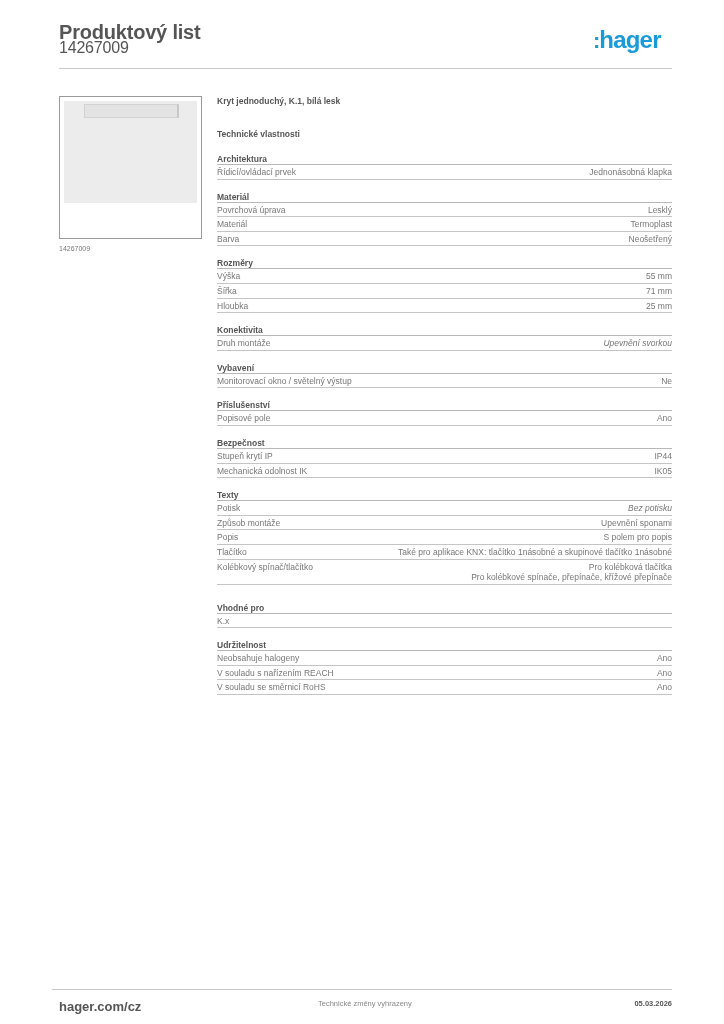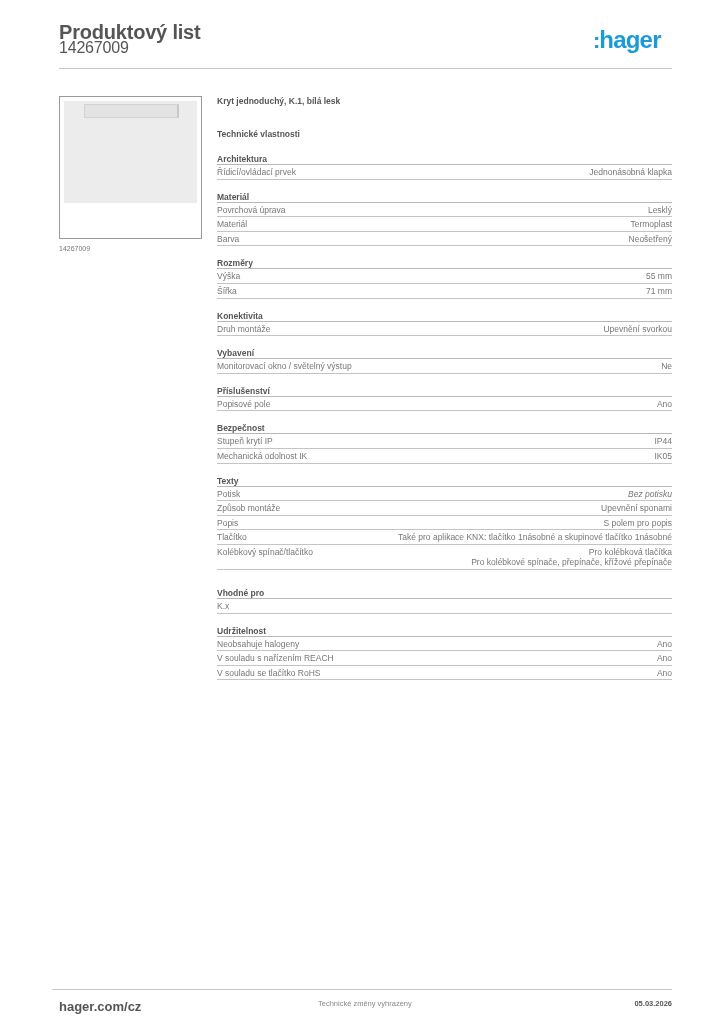--- a/index.html
+++ b/index.html
@@ -79,26 +79,30 @@
       <div class="section">
         <div class="section-title">Rozměry</div>
         <div class="row">
           <span class="k">Výška</span>
           <span class="v" style="white-space: pre-line;">55 mm</span>
         </div>
         <div class="row">
           <span class="k">Šířka</span>
           <span class="v" style="white-space: pre-line;">71 mm</span>
         </div>
+        <div class="row">
+          <span class="k">Hloubka</span>
+          <span class="v" style="white-space: pre-line;">25 mm</span>
+        </div>
       </div>
       <div class="section">
         <div class="section-title">Konektivita</div>
         <div class="row">
           <span class="k">Druh montáže</span>
-          <span class="v" style="white-space: pre-line;">Upevnění svorkou</span>
+          <span class="v" style="white-space: pre-line; font-style: italic;">Upevnění svorkou</span>
         </div>
       </div>
       <div class="section">
         <div class="section-title">Vybavení</div>
         <div class="row">
           <span class="k">Monitorovací okno / světelný výstup</span>
           <span class="v" style="white-space: pre-line;">Ne</span>
         </div>
       </div>
       <div class="section">
@@ -154,21 +158,21 @@
         <div class="section-title">Udržitelnost</div>
         <div class="row">
           <span class="k">Neobsahuje halogeny</span>
           <span class="v" style="white-space: pre-line;">Ano</span>
         </div>
         <div class="row">
           <span class="k">V souladu s nařízením REACH</span>
           <span class="v" style="white-space: pre-line;">Ano</span>
         </div>
         <div class="row">
-          <span class="k">V souladu se tlačítko RoHS</span>
+          <span class="k">V souladu se směrnicí RoHS</span>
           <span class="v" style="white-space: pre-line;">Ano</span>
         </div>
       </div>
     </div>
 </div>
 
 <div class="footer-rule"></div>
 <div class="footer-left">hager.com/cz</div>
 <div class="footer-center">Technické změny vyhrazeny</div>
 <div class="footer-right">05.03.2026</div>

